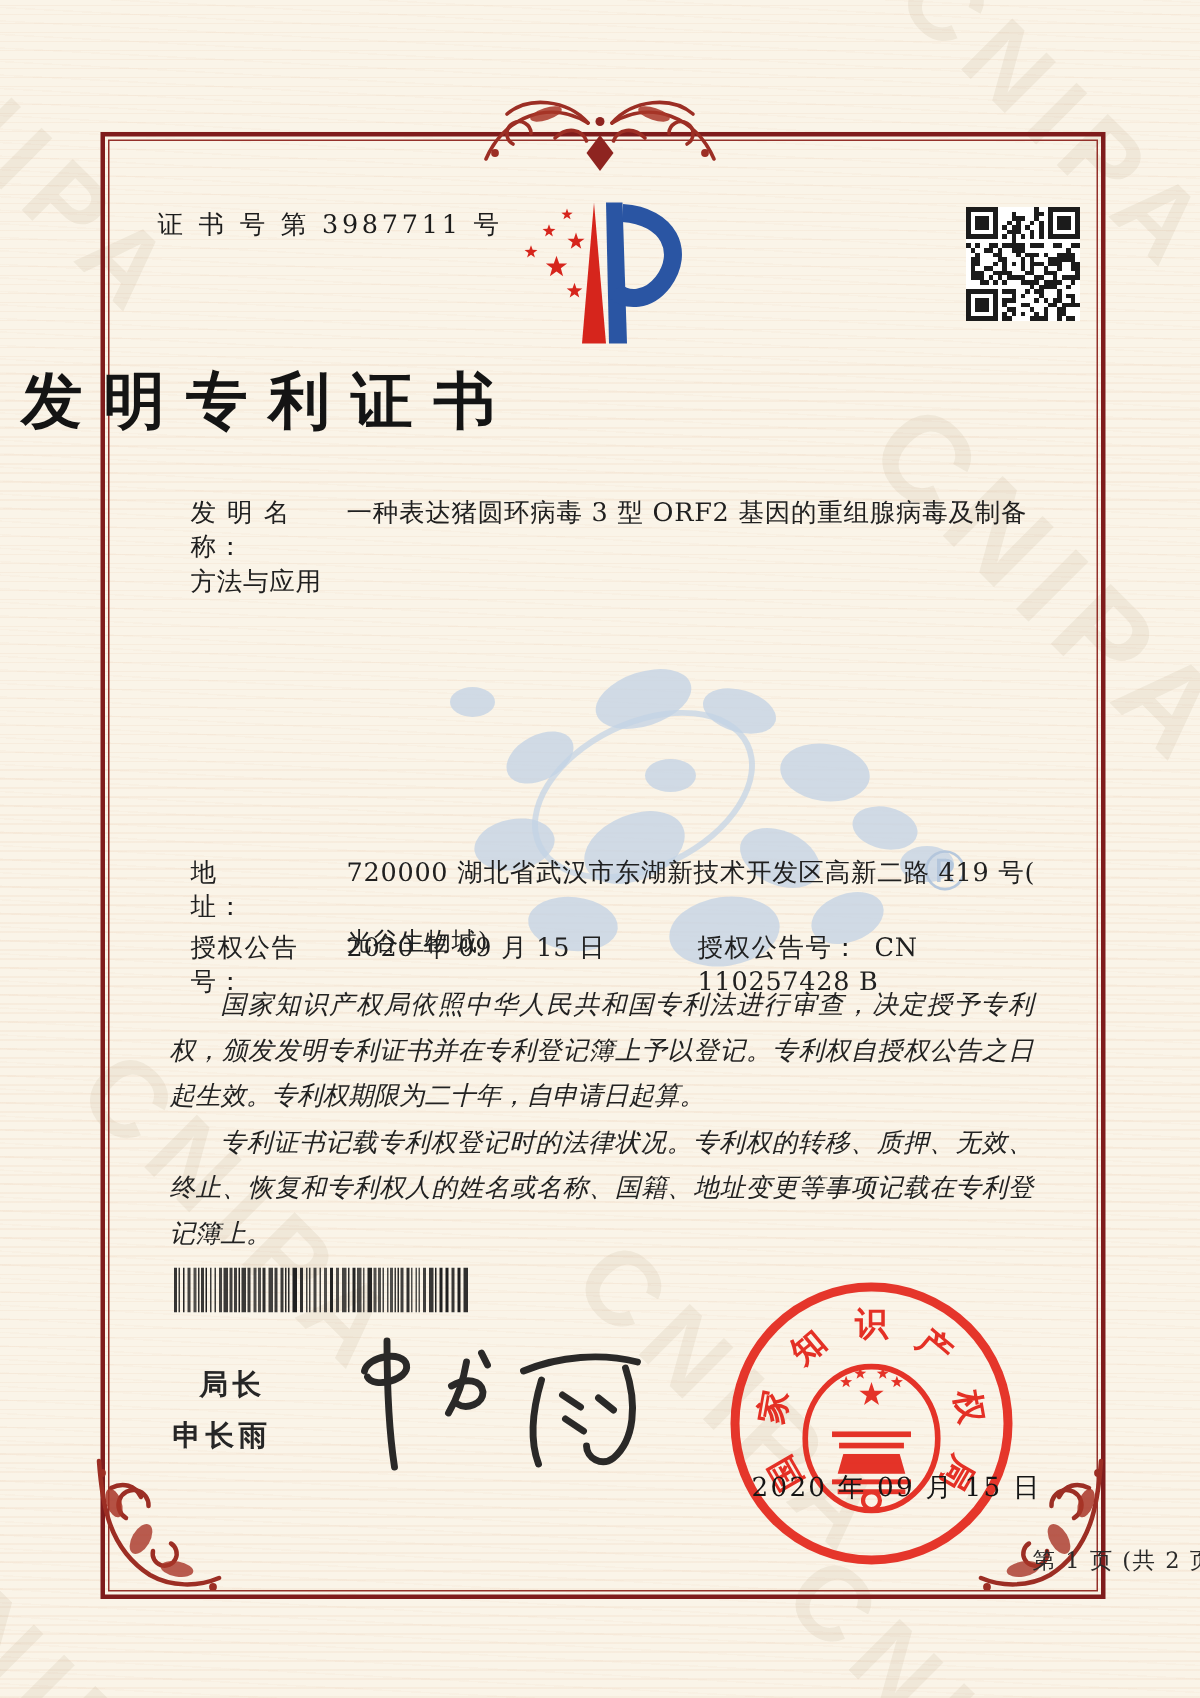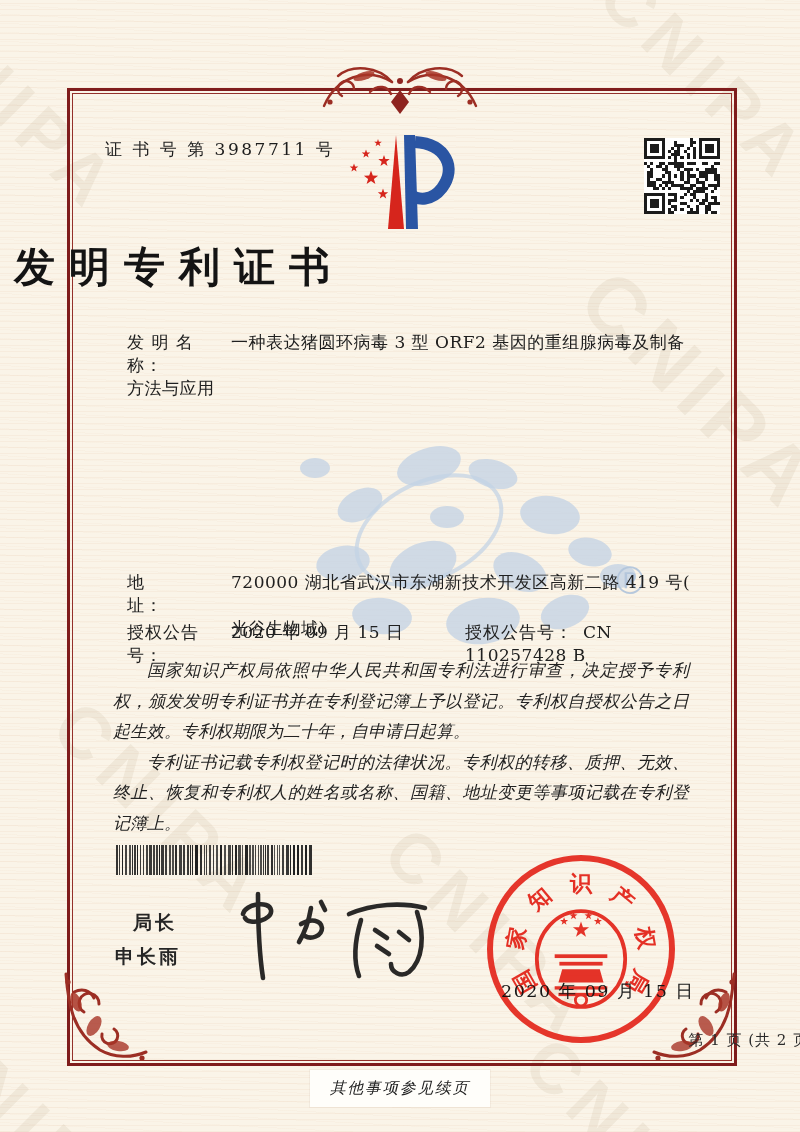--- a/index.html
+++ b/index.html
@@ -605,14 +605,13 @@
   <span class="seal-ch" style="left: 18.8423px; top: 109px; transform: rotate(-120deg);">国</span>
       <span class="seal-ch" style="left: 11.0027px; top: 64.5392px; transform: rotate(-80deg);">家</span>
       <span class="seal-ch" style="left: 33.576px; top: 25.4411px; transform: rotate(-40deg);">知</span>
       <span class="seal-ch" style="left: 76px; top: 10px; transform: rotate(0deg);">识</span>
       <span class="seal-ch" style="left: 118.424px; top: 25.4411px; transform: rotate(40deg);">产</span>
       <span class="seal-ch" style="left: 140.997px; top: 64.5392px; transform: rotate(80deg);">权</span>
       <span class="seal-ch" style="left: 133.158px; top: 109px; transform: rotate(120deg);">局</span>
     </div>
   <div class="seal-date">2020 年 09 月 15 日</div>
 
-  <div class="cont-note">其他事项参见续页</div>
 </div>
 
 </body></html>

